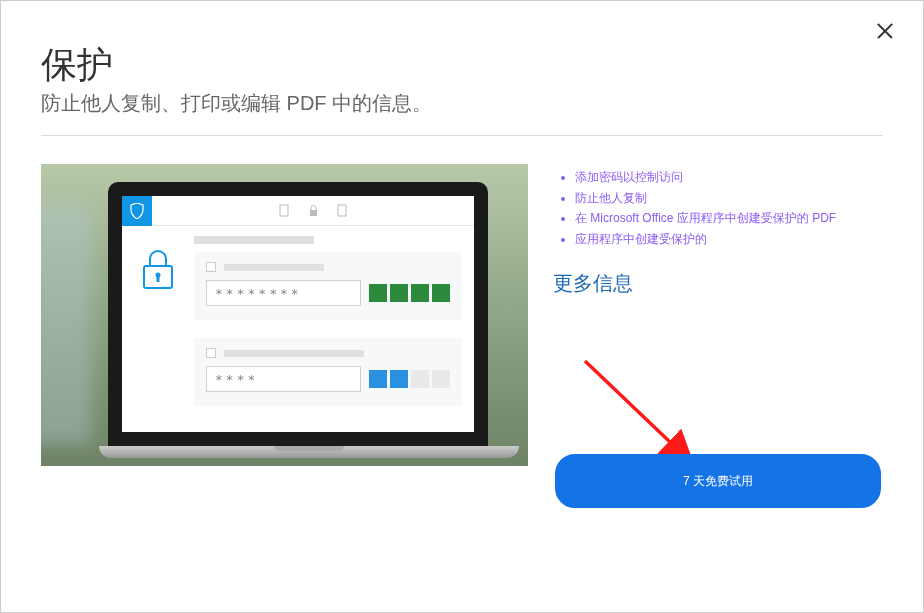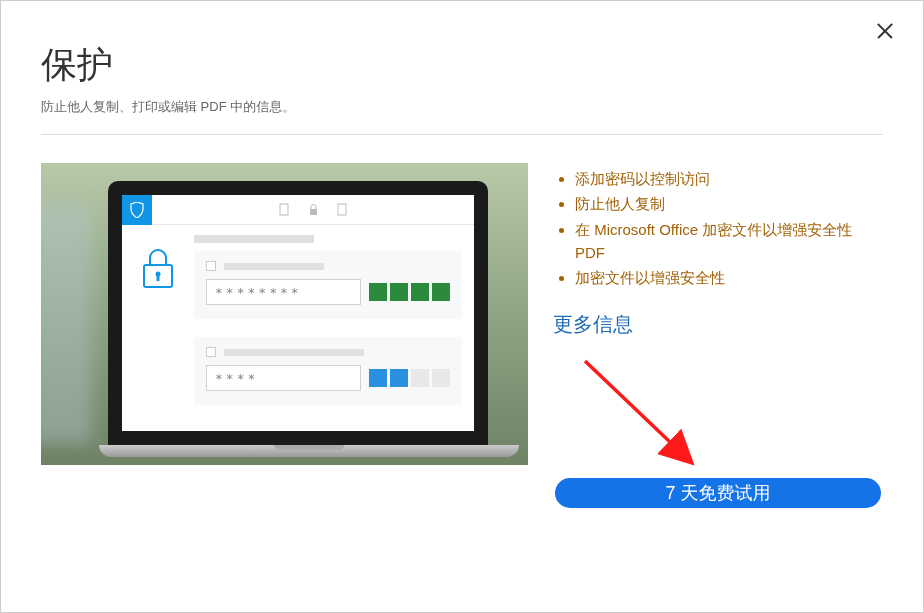--- a/index.html
+++ b/index.html
@@ -35,24 +35,23 @@
     .close-btn::before { transform: rotate(45deg); }
     .close-btn::after { transform: rotate(-45deg); }
 
     .content {
       padding: 40px 40px 40px 40px;
     }
     .page-title {
       font-size: 36px;
       font-weight: 300;
       color: #333;
-      margin-bottom: 8px;
     }
     .page-subtitle {
-      font-size: 13px;
+      font-size: 20px;
       color: #666;
       margin-bottom: 18px;
     }
     .divider {
       border: none;
       border-top: 1px solid #ddd;
       margin-bottom: 28px;
     }
     .main-area {
       display: flex;
@@ -214,42 +213,42 @@
     .right-col {
       flex: 1;
       padding-top: 4px;
     }
     .feature-list {
       list-style: disc;
       padding-left: 22px;
       margin-bottom: 22px;
     }
     .feature-list li {
-      font-size: 15px;
-      color: #a16207;
+      font-size: 12px;
+      color: #8b5cf6;
       line-height: 1.55;
       margin-bottom: 2px;
     }
     .more-info {
       color: #1f6bb8;
       font-size: 20px;
       cursor: pointer;
       display: inline-block;
     }
     .cta-button {
       position: absolute;
       bottom: 104px;
       right: 42px;
       width: 326px;
-      height: 30px;
+      height: 54px;
       border: 2px solid #1473e6;
       background: #1473e6;
       color: #fff;
       border-radius: 20px;
-      font-size: 18px;
+      font-size: 12px;
       cursor: pointer;
       display: flex;
       align-items: center;
       justify-content: center;
     }
     .arrow {
       position: absolute;
       left: 576px;
       top: 352px;
       pointer-events: none;
@@ -335,22 +334,22 @@
           </div>
         </div>
         <div class="laptop-base"></div>
       </div>
     </div>
 
     <div class="right-col">
       <ul class="feature-list">
         <li>添加密码以控制访问</li>
         <li>防止他人复制</li>
-        <li>在 Microsoft Office 加密文件以增强安全性 PDF</li>
-        <li>加密文件以增强安全性</li>
+        <li>在 Microsoft Office 应用程序中创建受保护的 PDF</li>
+        <li>应用程序中创建受保护的</li>
       </ul>
       <a class="more-info">更多信息</a>
     </div>
   </div>
 </div>
 
 <svg class="arrow" width="150" height="130">
   <defs>
     <marker id="ah" markerWidth="12" markerHeight="12" refX="9" refY="5" orient="auto">
       <path d="M0,0 L10,5 L0,10 Z" fill="#ff1a1a"></path>

